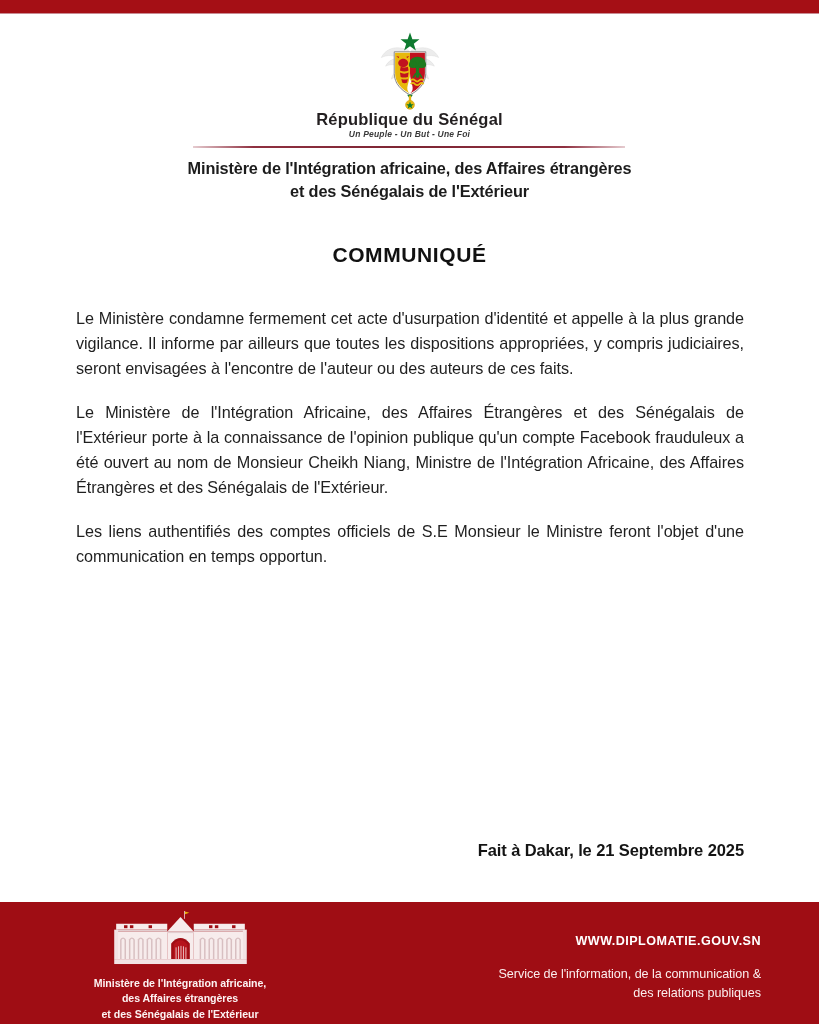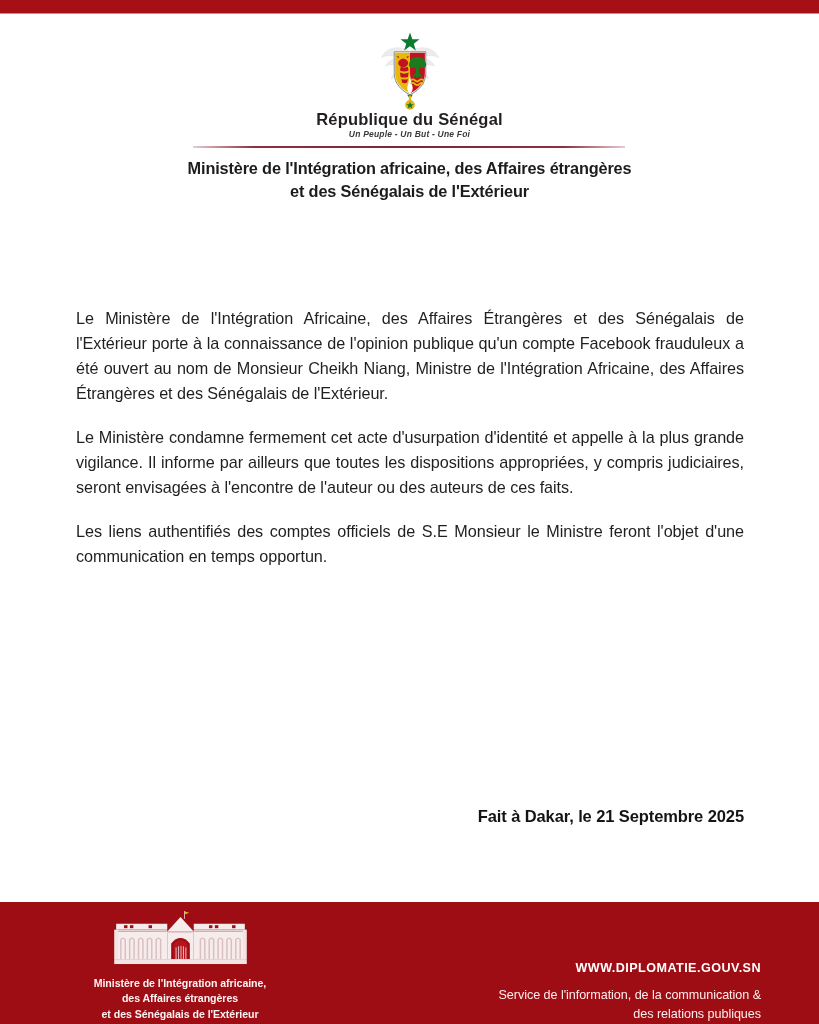--- a/index.html
+++ b/index.html
@@ -112,21 +112,21 @@
     text-align: justify;
     text-align-last: left;
     margin-bottom: 19px;
     letter-spacing: -0.05px;
   }
   .para:last-child { margin-bottom: 4px; }
 
   
   .date-line {
     position: absolute;
-    top: 807px; left: 76px;
+    top: 841px; left: 76px;
     width: 668px;
     text-align: right;
     font-size: 16.5px;
     font-weight: bold;
     color: #141414;
     letter-spacing: -0.1px;
   }
 
   
   .footer {
@@ -161,24 +161,23 @@
     position: absolute;
     right: 58px; top: 32px;
     text-align: right;
     width: 420px;
   }
   .footer-url {
     font-size: 12.6px;
     font-weight: bold;
     color: #ffffff;
     letter-spacing: 0.45px;
-    margin-top: 27px;
   }
   .footer-service {
-    margin-top: 11px;
+    margin-top: 17px;
     font-size: 12.6px;
     color: #fbeeee;
     line-height: 1.5;
     letter-spacing: -0.05px;
   }
 </style>
 </head>
 <body>
 
 <div id="page">
@@ -228,24 +227,25 @@
 
   <div class="republic">République du Sénégal</div>
   <div class="motto">Un Peuple - Un But - Une Foi</div>
   <div class="divider"></div>
 
   <div class="ministry-title">
     <span>Ministère de l'Intégration africaine, des Affaires étrangères</span><br>
     <span>et des Sénégalais de l'Extérieur</span>
   </div>
 
+  <div class="communique">COMMUNIQUÉ</div>
 
   <div class="body-block">
+    <p class="para">Le Ministère condamne fermement cet acte d'usurpation d'identité et appelle à la plus grande vigilance. Il informe par ailleurs que toutes les dispositions appropriées, y compris judiciaires, seront envisagées à l'encontre de l'auteur ou des auteurs de ces faits.</p>
     <p class="para">Le Ministère de l'Intégration Africaine, des Affaires Étrangères et des Sénégalais de l'Extérieur porte à la connaissance de l'opinion publique qu'un compte Facebook frauduleux a été ouvert au nom de Monsieur Cheikh Niang, Ministre de l'Intégration Africaine, des Affaires Étrangères et des Sénégalais de l'Extérieur.</p>
-    <p class="para">Le Ministère condamne fermement cet acte d'usurpation d'identité et appelle à la plus grande vigilance. Il informe par ailleurs que toutes les dispositions appropriées, y compris judiciaires, seront envisagées à l'encontre de l'auteur ou des auteurs de ces faits.</p>
     <p class="para">Les liens authentifiés des comptes officiels de S.E Monsieur le Ministre feront l'objet d'une communication en temps opportun.</p>
   </div>
 
   <div class="date-line">Fait à Dakar, le 21 Septembre 2025</div>
 
   <div class="footer">
     <div class="footer-inner">
 
       <div class="footer-left">
         <svg class="building-svg" viewBox="0 0 290 112">

